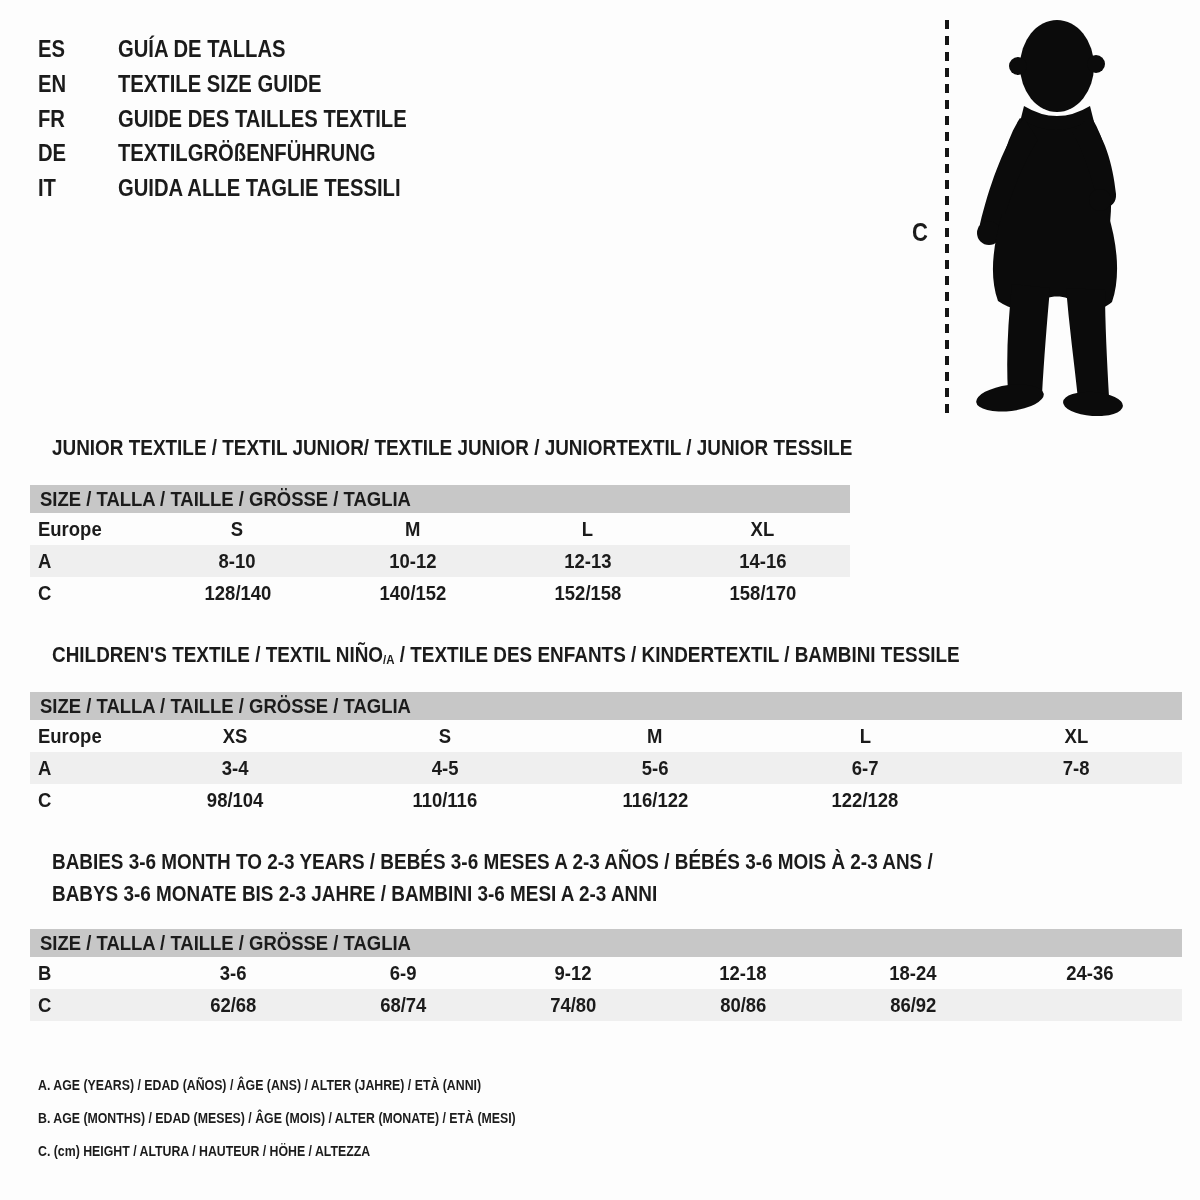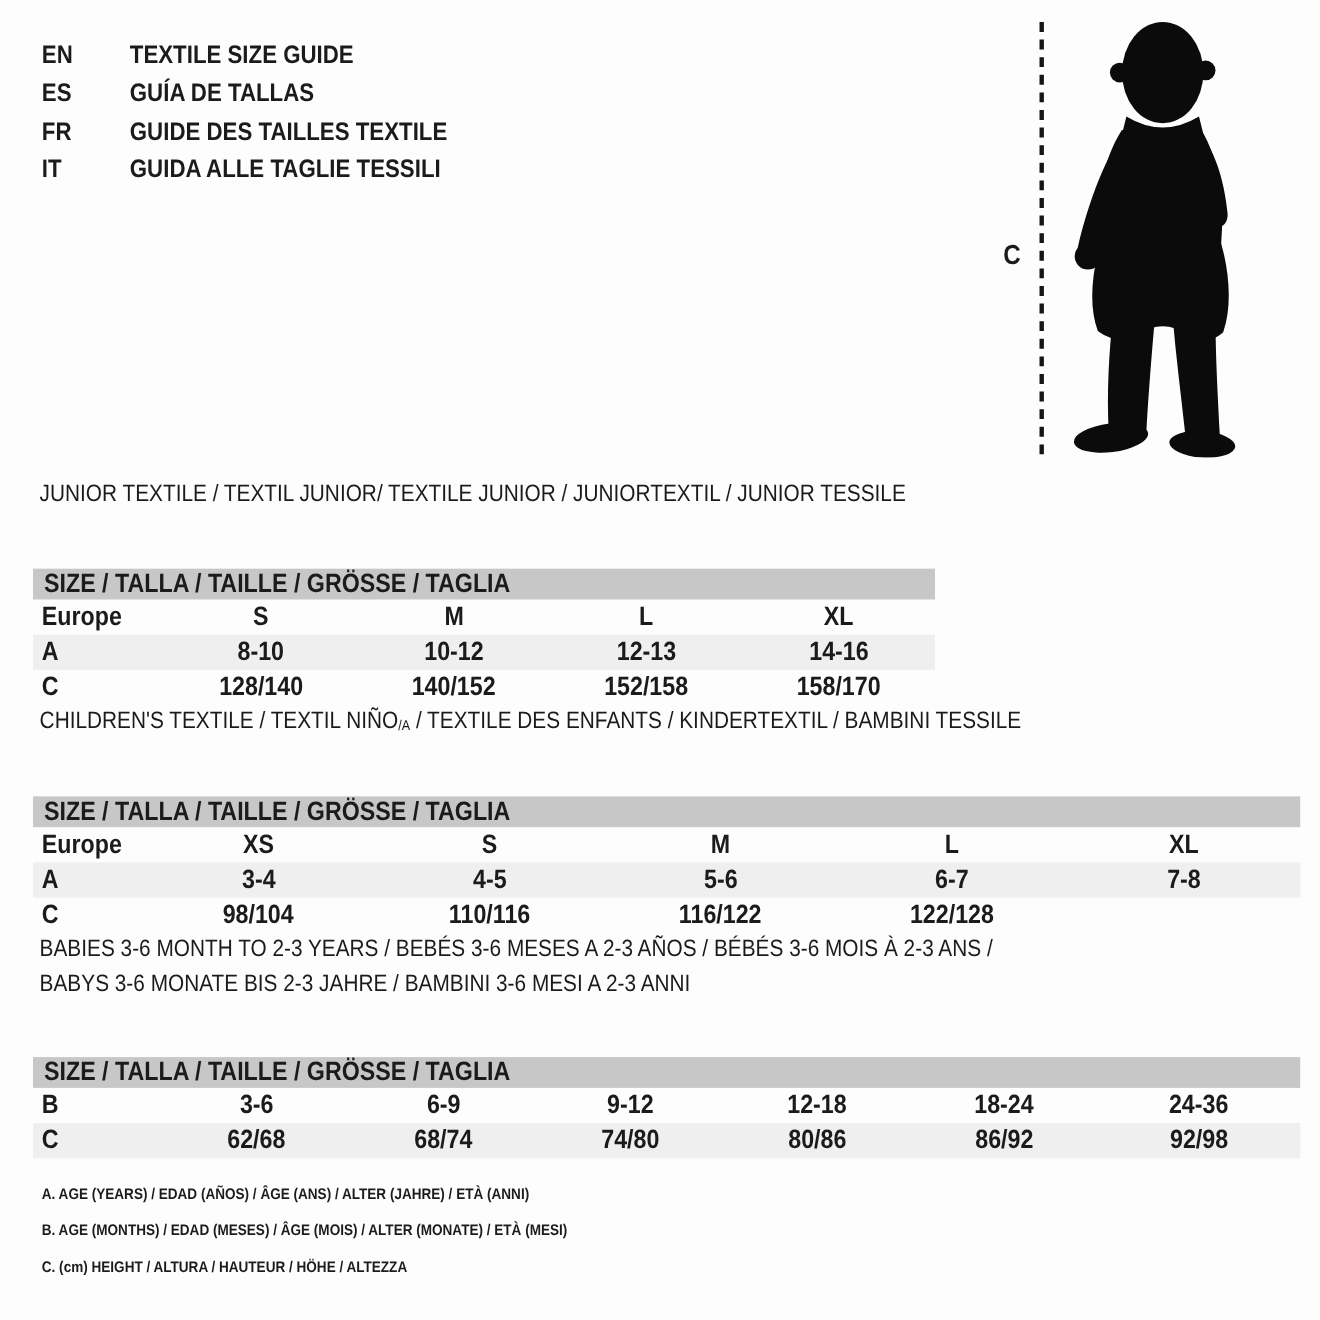--- a/index.html
+++ b/index.html
@@ -13,25 +13,25 @@
   
   .lang{position:absolute;left:38px;top:32px;font-size:23px;font-weight:700;}
   .lang-row{display:flex;height:34.8px;line-height:34.8px;}
   .lang-code{width:80px;}
   
   .fig-c{position:absolute;left:912px;top:218px;width:30px;font-size:25px;font-weight:700;text-align:left;}
   .dash-line{position:absolute;left:942px;top:16px;}
   .baby{position:absolute;left:972px;top:14px;}
 
   
-  .sec-title{position:absolute;left:36px;font-size:21.5px;font-weight:400;line-height:24px;white-space:nowrap;}
+  .sec-title{position:absolute;left:52px;font-size:21.5px;font-weight:700;line-height:24px;white-space:nowrap;}
   .sec-title.two{line-height:32px;}
 
   
-  .sg-table{position:absolute;left:30px;font-size:24px;font-weight:700;margin-top:32px;}
+  .sg-table{position:absolute;left:30px;font-size:21px;font-weight:700;}
   .size-bar{background:#c7c7c7;height:28px;line-height:28px;padding-left:10px;}
   .trow{display:grid;height:32px;line-height:32px;}
   .trow.alt{background:#efefef;}
   .g4{grid-template-columns:120px 175px 175px 175px 1fr;}
   .g5{grid-template-columns:100px 210px 210px 210px 210px 1fr;}
   .g6{grid-template-columns:118px 170px 170px 170px 170px 170px 1fr;}
   .cell{text-align:center;overflow:hidden;}
   .cell.lab{text-align:left;padding-left:8px;}
   .w-junior{width:820px;}
   .w-wide{width:1152px;}
@@ -41,30 +41,34 @@
   .legend{position:absolute;left:38px;top:1069px;font-size:14px;font-weight:700;}
   .legend-line{height:33px;line-height:33px;}
 </style>
 </head>
 <body>
 
 <div id="page">
 
   <div class="lang">
     <div class="lang-row">
+      <span class="lang-code clab">ES</span>
+      <span class="clab">GUÍA DE TALLAS</span>
+    </div>
+    <div class="lang-row">
       <span class="lang-code clab">EN</span>
       <span class="clab">TEXTILE SIZE GUIDE</span>
     </div>
     <div class="lang-row">
-      <span class="lang-code clab">ES</span>
-      <span class="clab">GUÍA DE TALLAS</span>
-    </div>
-    <div class="lang-row">
       <span class="lang-code clab">FR</span>
       <span class="clab">GUIDE DES TAILLES TEXTILE</span>
+    </div>
+    <div class="lang-row">
+      <span class="lang-code clab">DE</span>
+      <span class="clab">TEXTILGRÖßENFÜHRUNG</span>
     </div>
     <div class="lang-row">
       <span class="lang-code clab">IT</span>
       <span class="clab">GUIDA ALLE TAGLIE TESSILI</span>
     </div>
   </div>
 
   <div class="fig-c">
     <span class="clab">C</span>
   </div>
@@ -179,21 +183,20 @@
       <div class="cell"><span class="cnum">18-24</span></div>
       <div class="cell"><span class="cnum">24-36</span></div>
     </div>
     <div class="trow g6 alt">
       <div class="cell lab"><span class="clab">C</span></div>
       <div class="cell"><span class="cnum">62/68</span></div>
       <div class="cell"><span class="cnum">68/74</span></div>
       <div class="cell"><span class="cnum">74/80</span></div>
       <div class="cell"><span class="cnum">80/86</span></div>
       <div class="cell"><span class="cnum">86/92</span></div>
-      <div class="cell"><span class="cnum">92/98</span></div>
     </div>
   </div>
 
   <div class="legend">
     <div class="legend-line"><span class="clab">A. AGE (YEARS) / EDAD (AÑOS) / ÂGE (ANS) / ALTER (JAHRE) / ETÀ (ANNI)</span></div>
     <div class="legend-line"><span class="clab">B. AGE (MONTHS) / EDAD (MESES) / ÂGE (MOIS) / ALTER (MONATE) / ETÀ (MESI)</span></div>
     <div class="legend-line"><span class="clab">C. (cm) HEIGHT / ALTURA / HAUTEUR / HÖHE / ALTEZZA</span></div>
   </div>
 
 </div>

